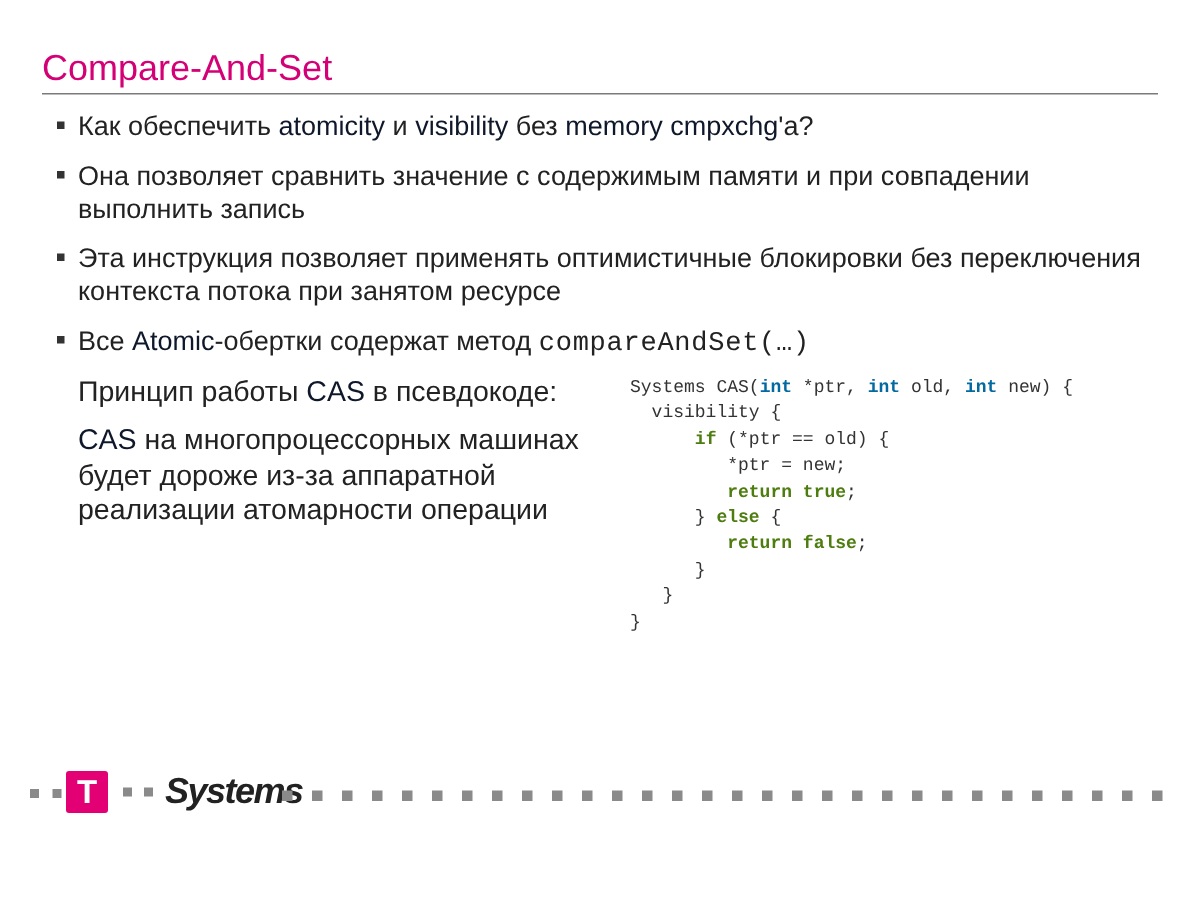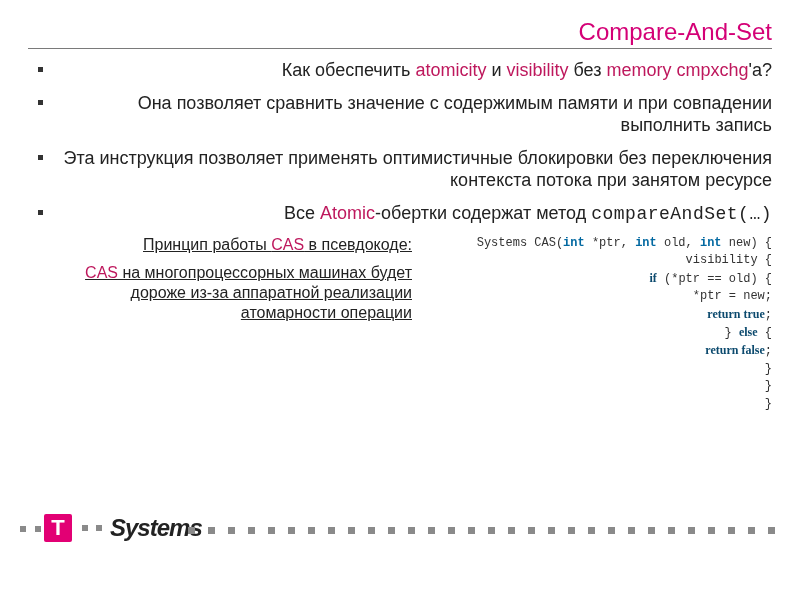--- a/index.html
+++ b/index.html
@@ -5,22 +5,21 @@
   * { box-sizing: border-box; margin: 0; padding: 0; }
   body {
     width: 800px;
     height: 600px;
     background: #ffffff;
     font-family: Arial, Helvetica, sans-serif;
     position: relative;
     overflow: hidden;
   }
   .slide {
-    padding: 18px 28px 0 28px;
-    text-align: right;
+    padding: 32px 28px 0 28px;
   }
   .title {
     color: #d40076;
     font-size: 24px;
     font-weight: normal;
     border-bottom: 1.5px solid #7a7a7a;
     padding-bottom: 2px;
     margin-bottom: 10px;
   }
   ul.main {
@@ -37,46 +36,45 @@
   }
   ul.main > li::before {
     content: "";
     position: absolute;
     left: 0;
     top: 8px;
     width: 5px;
     height: 5px;
     background: #333;
   }
-  .hl { color: #be185d; }
+  .hl { color: #0f172a; }
   .mono { font-family: "Courier New", monospace; letter-spacing: 0.5px; }
   .cols {
     display: flex;
     gap: 8px;
     margin-left: 24px;
     margin-top: 2px;
   }
   .col-left {
     flex: 0 0 360px;
-    font-size: 16px;
+    font-size: 19px;
     line-height: 1.25;
     color: #222;
-    text-decoration: underline;
   }
   .col-left p { margin-bottom: 8px; }
   .code {
     flex: 1;
     font-family: "Courier New", monospace;
     font-size: 12px;
     line-height: 1.45;
     color: #333;
     white-space: pre;
   }
   .kw { color: #0369a1; font-weight: bold; }
-  .kw2 { color: #0c4a6e; font-weight: bold; font-family: Liberation Serif, serif; }
+  .kw2 { color: #4d7c0f; font-weight: bold; }
   .logo {
     position: absolute;
     left: 24px;
     bottom: 58px;
     display: flex;
     align-items: center;
     gap: 6px;
   }
   .tblock {
     width: 28px; height: 28px;

